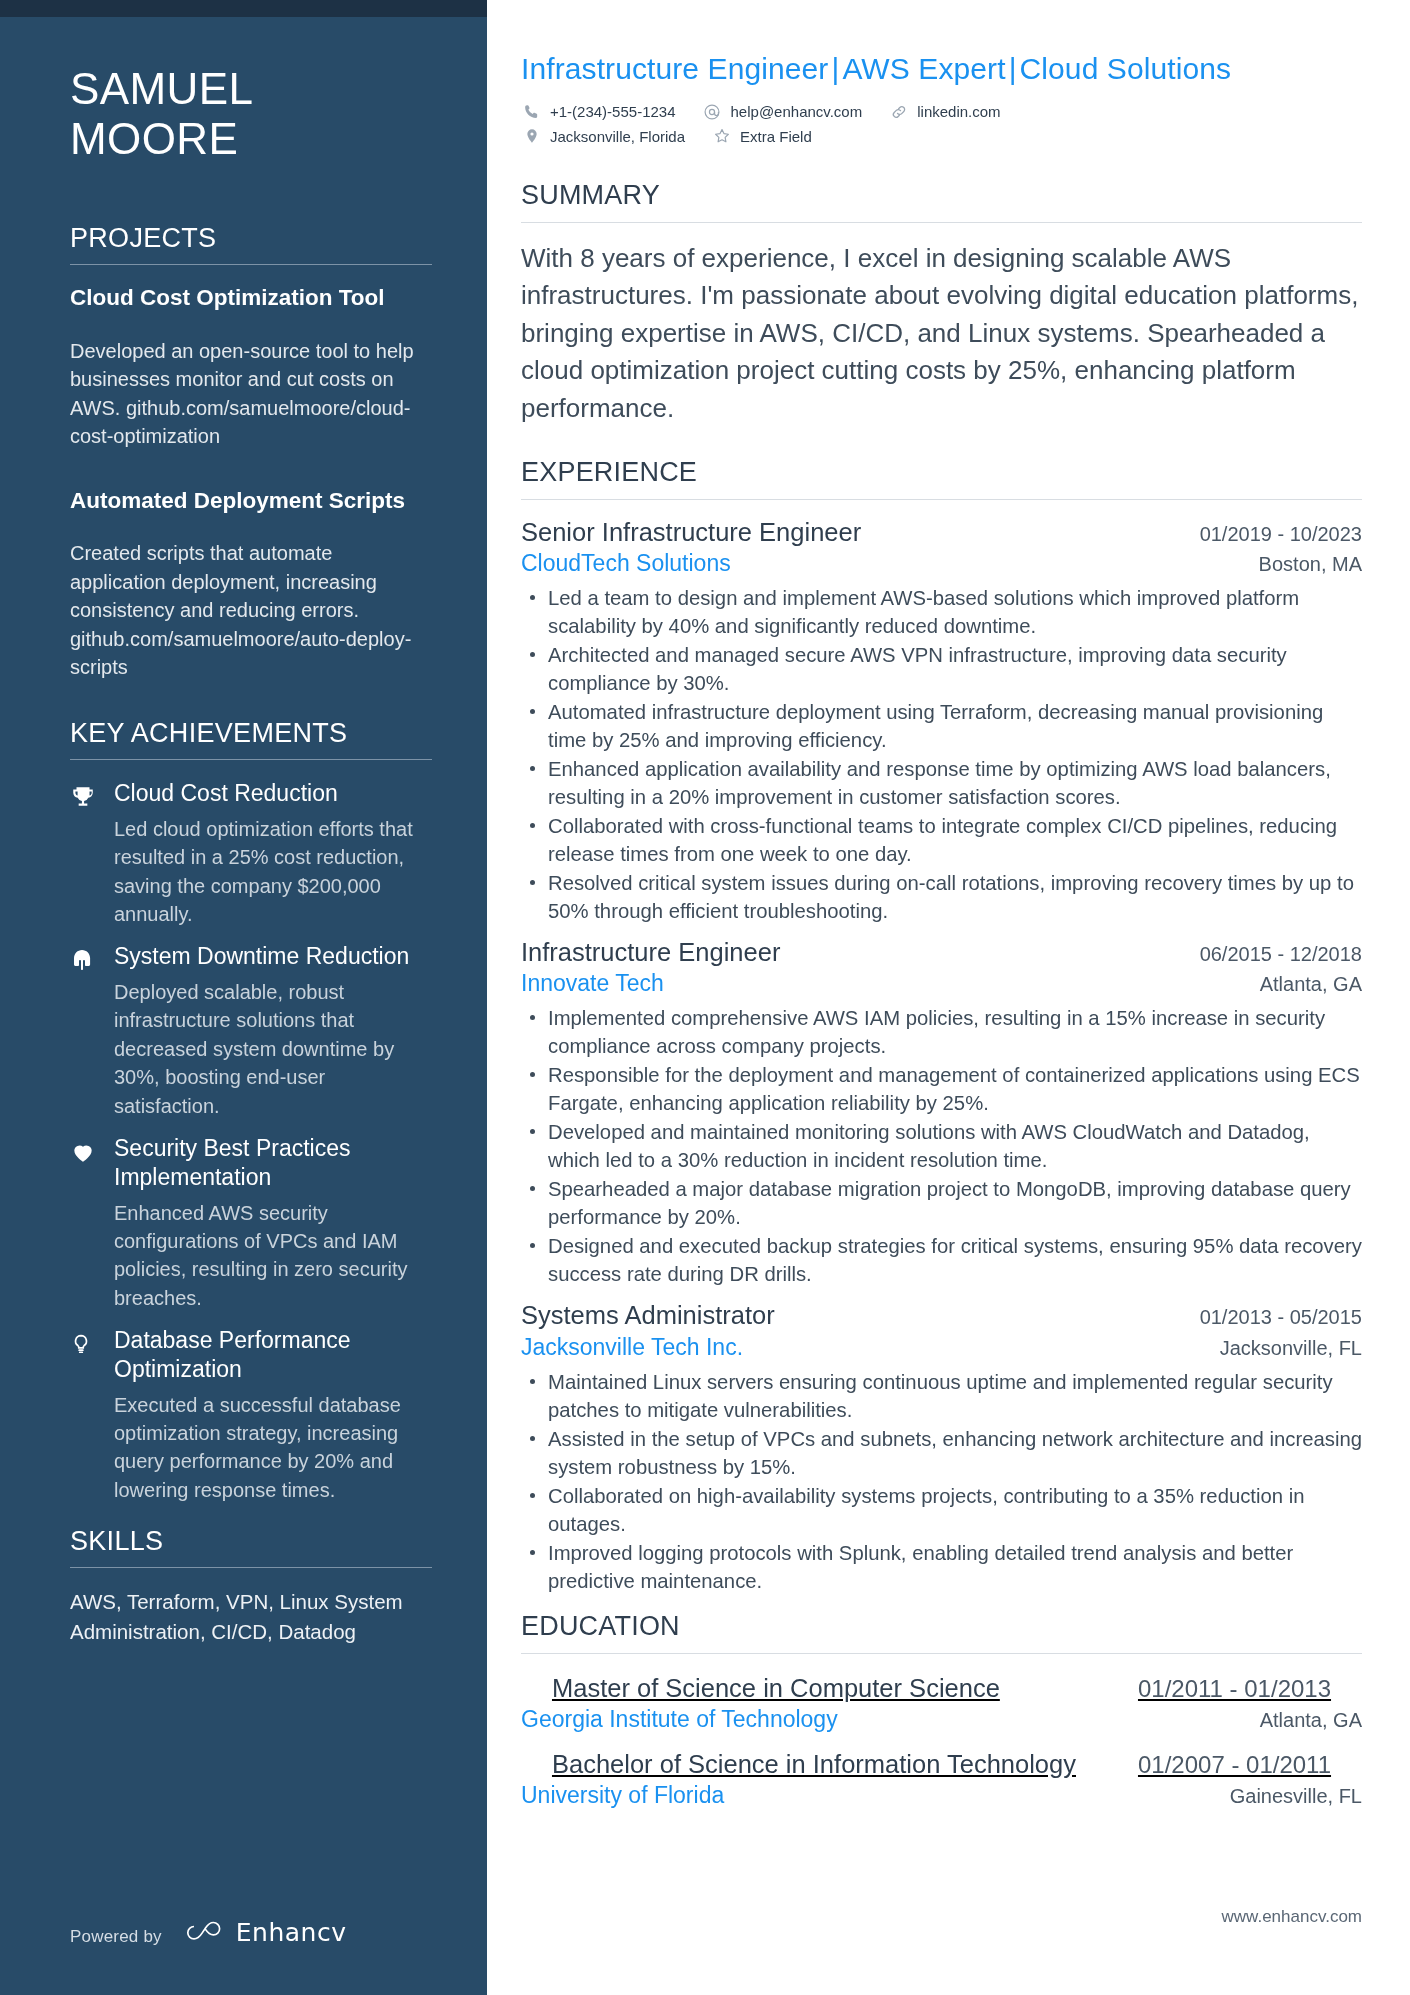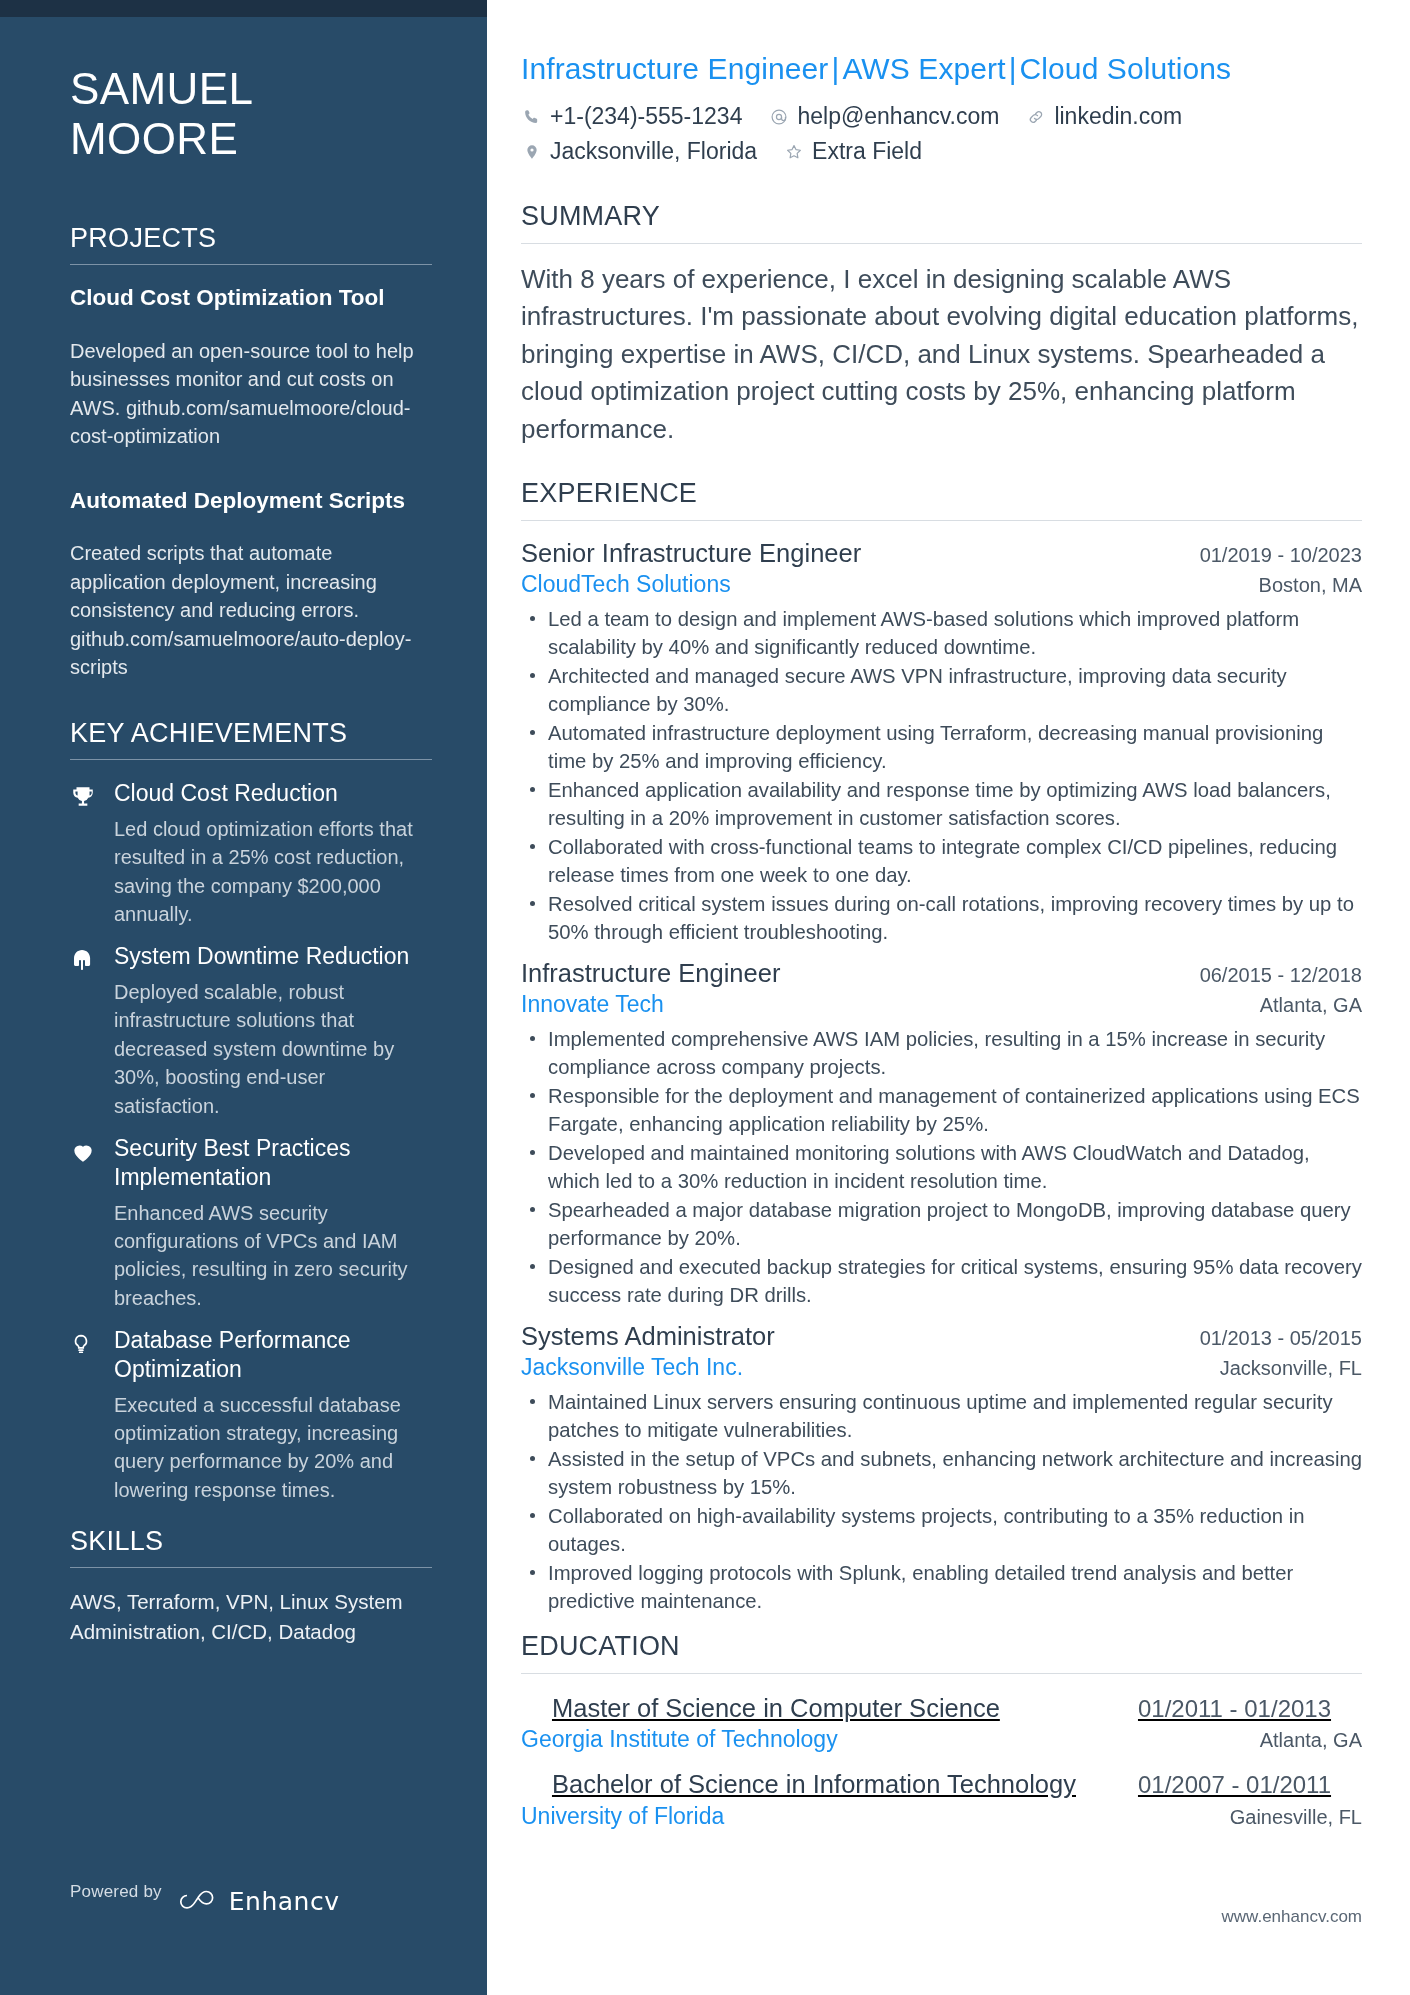--- a/index.html
+++ b/index.html
@@ -102,24 +102,24 @@
   .skills-text {
     font-size: 20.5px;
     line-height: 1.44;
     color: #EDF1F5;
   }
 
   
   .sb-footer {
     position: absolute;
     left: 70px;
-    bottom: 79px;
-    display: flex;
-    align-items: center;
-    gap: 17px;
+    bottom: 48px;
+    display: flex;
+    align-items: flex-end;
+    gap: 24px;
   }
   .powered-by {
     font-size: 17px;
     color: #D5DDE5;
     letter-spacing: 0.2px;
   }
   .enhancv-logo {
     display: flex;
     align-items: center;
     gap: 10px;
@@ -152,21 +152,21 @@
     display: flex;
     align-items: center;
     flex-wrap: wrap;
     gap: 3px 26px;
     margin-bottom: 5px;
   }
   .contact-item {
     display: flex;
     align-items: center;
     gap: 8px;
-    font-size: 23px;
+    font-size: 15px;
     color: #2F3E4E;
     line-height: 1.3;
   }
   .contact-item .ci-icon {
     color: #9BA6B2;
     display: flex;
     align-items: center;
     width: 21px;
     min-width: 21px;
     justify-content: center;

